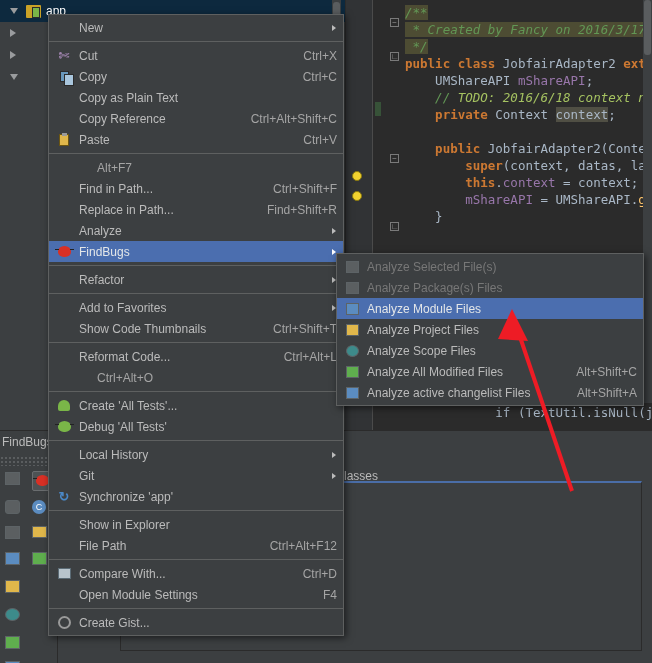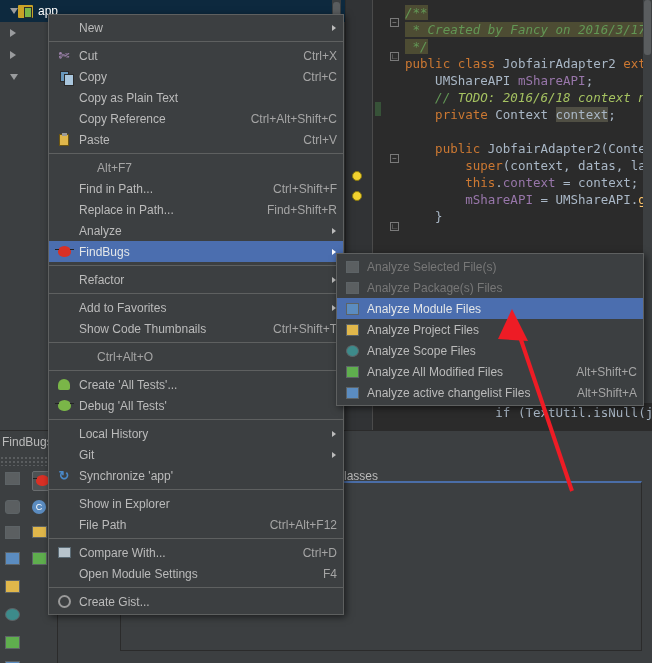--- a/index.html
+++ b/index.html
@@ -17,21 +17,21 @@
   
   .ide-bg { position:absolute; inset:0; background:#3c3f41; }
 
   
   .tree-panel {
     position:absolute; left:0; top:0; width:345px; height:440px;
     background:#3c3f41;
   }
   .tree-row {
     position:relative; height:22px; display:flex; align-items:center;
-    padding-left:18px; font-size:12px; color:#bbbbbb;
+    padding-left:26px; font-size:12px; color:#bbbbbb;
   }
   .tree-row.sel { background:#0d293e; color:#ffffff; }
   .tri {
     position:absolute; left:10px; top:50%; transform:translateY(-50%);
     width:0;height:0;
   }
   .tri.right { border-left:6px solid #9a9c9e; border-top:4px solid transparent; border-bottom:4px solid transparent; }
   .tri.down  { border-top:6px solid #9a9c9e; border-left:4px solid transparent; border-right:4px solid transparent; }
   .folder-ic {
     width:15px;height:13px;margin-right:5px;position:relative;flex:0 0 auto;
@@ -60,21 +60,21 @@
     position:absolute; left:45px; width:9px;height:9px;
     border:1px solid #7a7a7a; color:#9a9a9a; font-size:8px; line-height:7px;
     text-align:center; background:#2b2b2b;
   }
   .code {
     position:absolute; left:60px; top:4px; right:0;
     font-family:"DejaVu Sans Mono", monospace; font-size:12.5px;
     line-height:17px; white-space:pre; color:#a9b7c6;
   }
   .cl { display:block; height:17px; }
-  .k  { color:#cc7832; }
+  .k  { color:#cc7832;font-weight:bold; }
   .cm { color:#629755; font-style:italic; }
   .cmbg { background:#4d4c33; }
   .td { color:#a5c261; font-style:italic; }
   .fl { color:#9876aa; }
   .cls{ color:#a9b7c6; }
   .mt { color:#ffc66d; }
   .err{ background:#504f44; }
   .green-bar { position:absolute; left:30px; width:6px; height:14px; background:#375238; }
 
   
@@ -348,20 +348,24 @@
       <div class="mi">
         <span class="lbl">Add to Favorites</span>
         <span class="arrow"></span>
       </div>
       <div class="mi">
         <span class="lbl">Show Code Thumbnails</span>
         <span class="acc">Ctrl+Shift+T</span>
       </div>
       <div class="sep"></div>
       <div class="mi">
+        <span class="lbl">Reformat Code...</span>
+        <span class="acc">Ctrl+Alt+L</span>
+      </div>
+      <div class="mi">
         <span class="acc">Ctrl+Alt+O</span>
       </div>
       <div class="sep"></div>
       <div class="mi">
         <span class="ic">
           <span class="ic-droid"></span>
         </span>
         <span class="lbl">Create 'All Tests'...</span>
       </div>
       <div class="mi">

